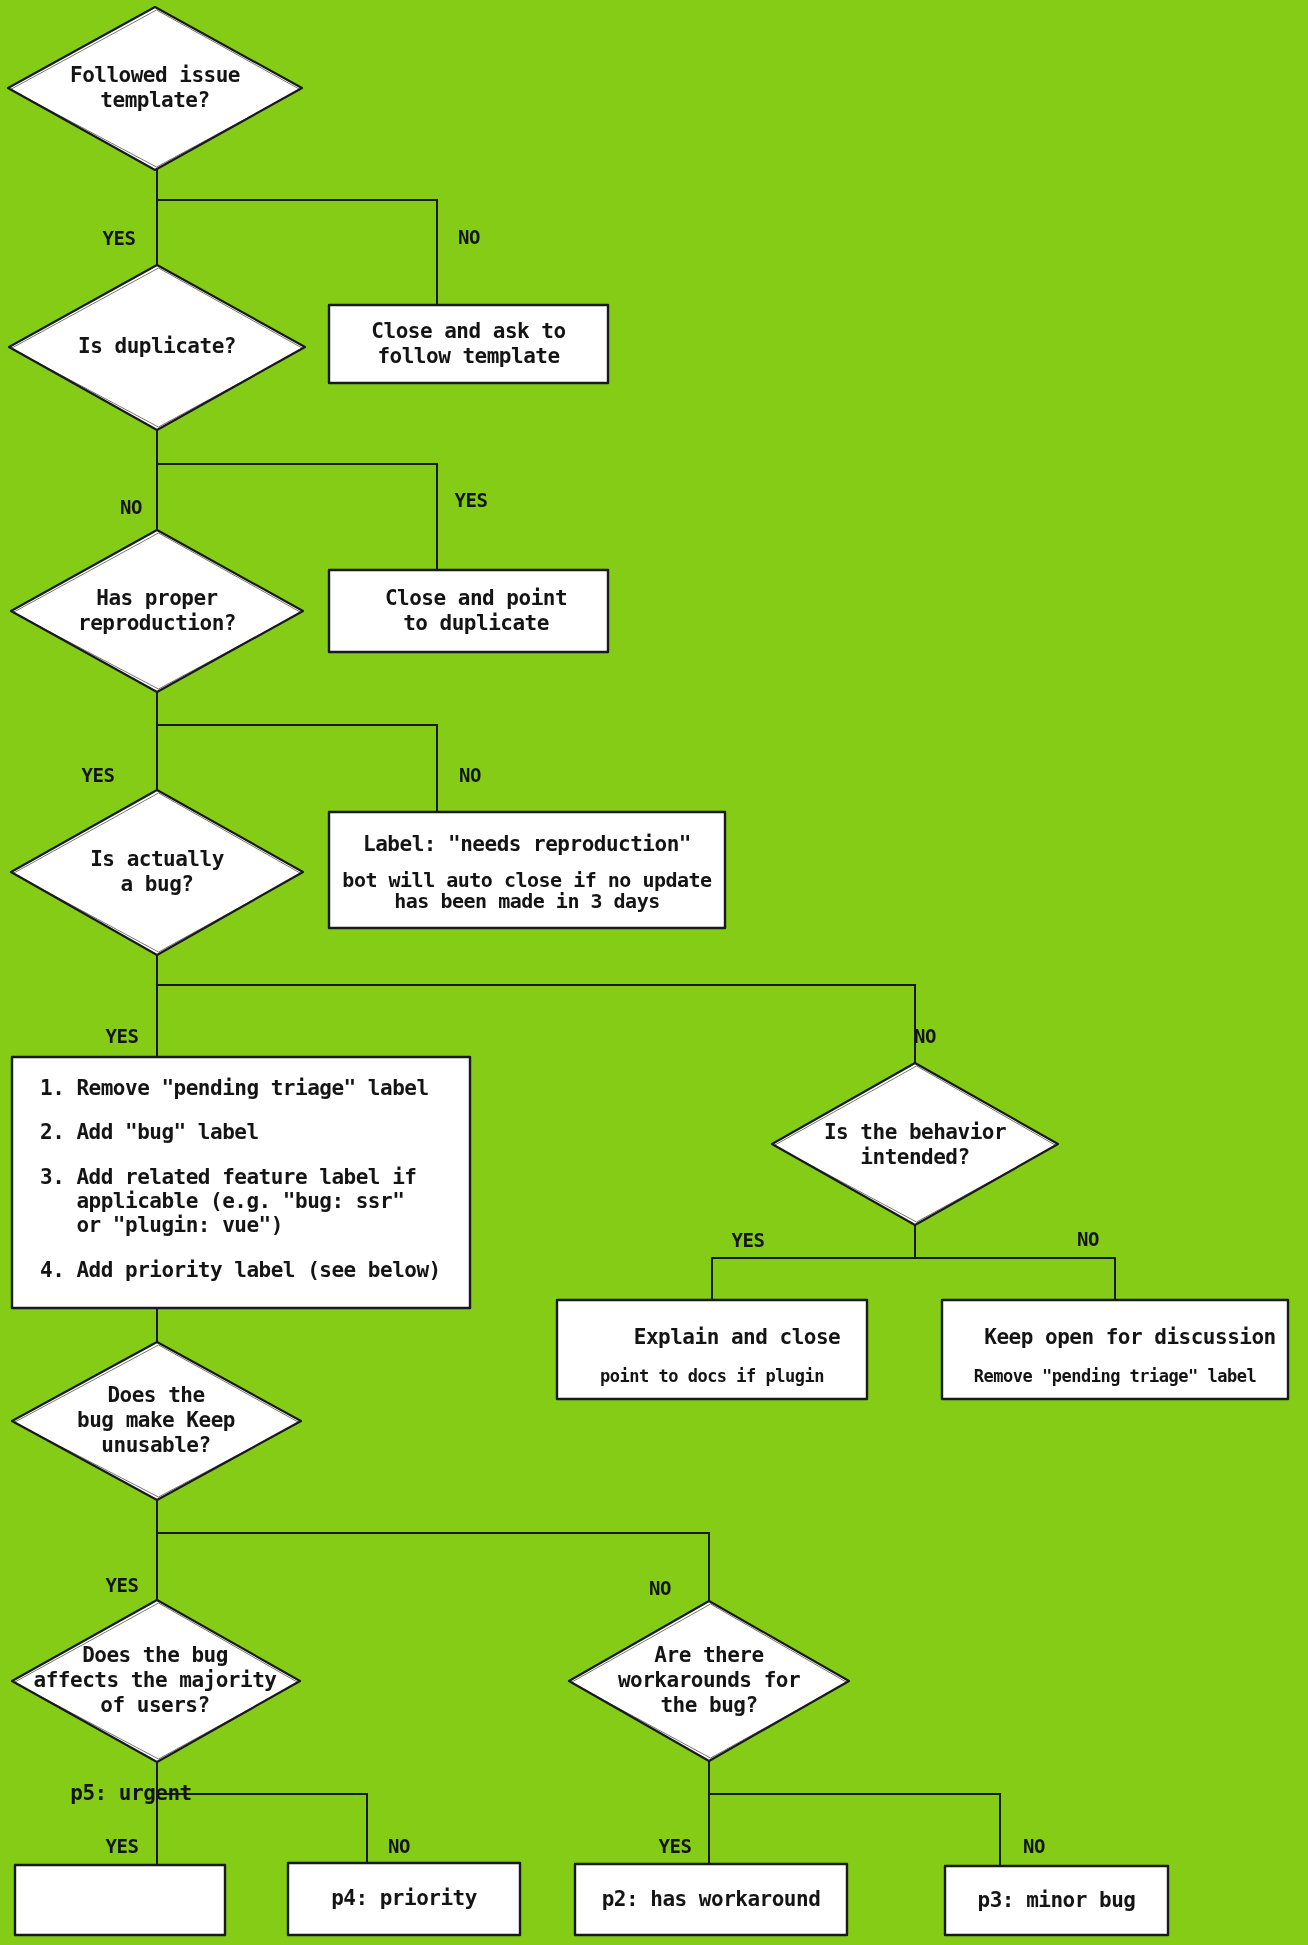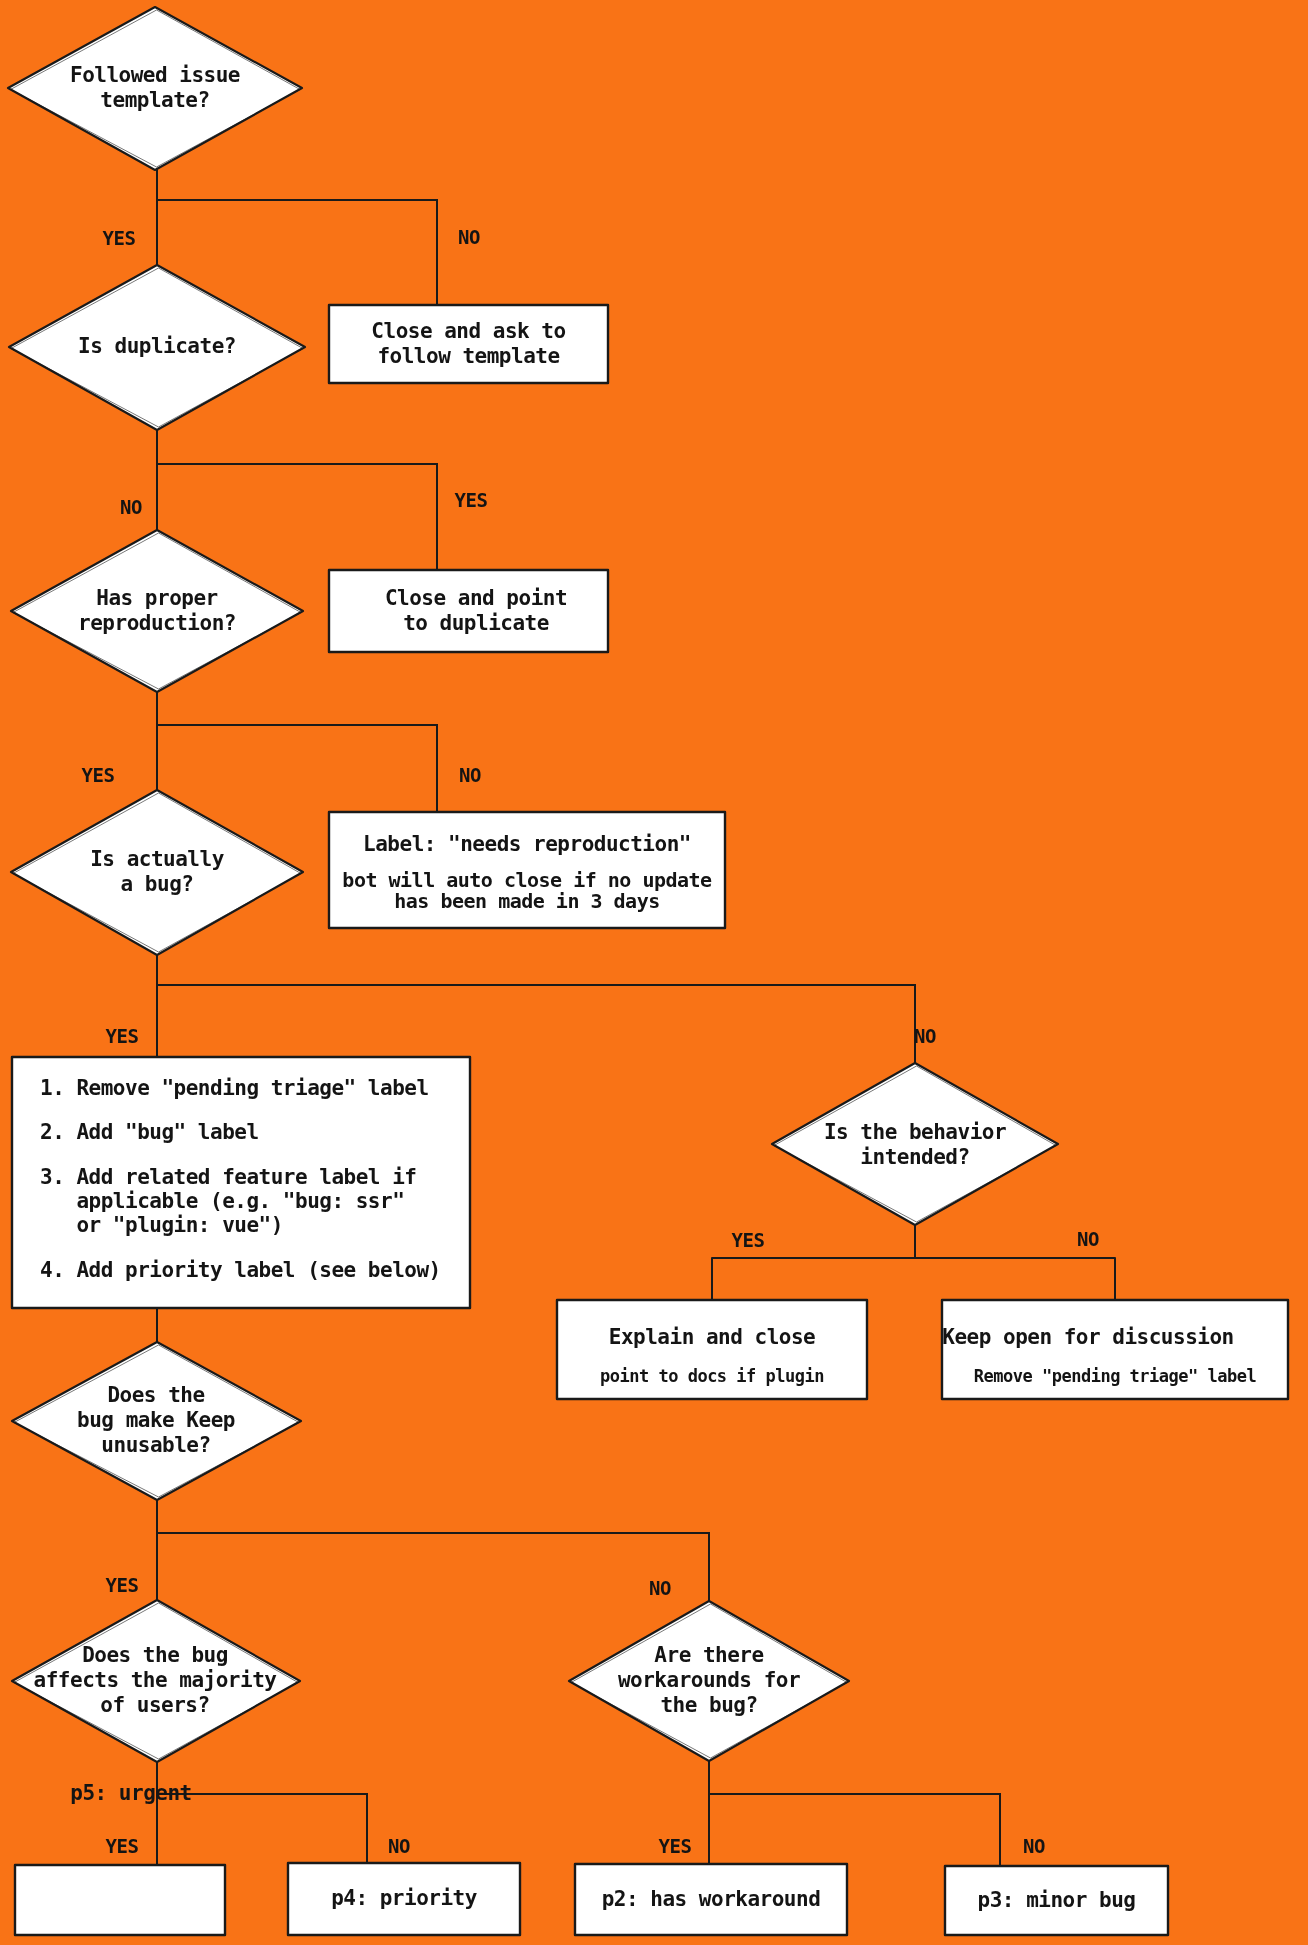--- a/index.html
+++ b/index.html
@@ -1,20 +1,20 @@
 <!DOCTYPE html>
 <html><head>
 <meta charset="utf-8">
 <style>
   html, body { margin: 0; padding: 0; background: #ffffff; }
   #canvas {
     position: relative;
     width: 1308px;
     height: 1945px;
-    background: #f97316;
+    background: #84cc16;
     font-family: "DejaVu Sans Mono", "Liberation Mono", monospace;
     color: #111111;
     overflow: hidden;
   }
   #wires { position: absolute; left: 0; top: 0; }
   .txt {
     position: absolute;
     font-weight: bold;
     text-align: center;
     white-space: pre;
@@ -107,23 +107,23 @@
   <div class="txt note-text" style="left:329px; top:870px;  width:396px;">bot will auto close if no update
 has been made in 3 days</div>
 
   <div class="txt list-item" style="left:40px;  top:1076px; width:420px;">1. Remove "pending triage" label</div>
   <div class="txt list-item" style="left:40px;  top:1120px; width:420px;">2. Add "bug" label</div>
   <div class="txt list-item" style="left:40px;  top:1165px; width:420px;">3. Add related feature label if
    applicable (e.g. "bug: ssr"
    or "plugin: vue")</div>
   <div class="txt list-item" style="left:40px;  top:1258px; width:420px;">4. Add priority label (see below)</div>
 
-  <div class="txt node-text" style="left:557px; top:1325px; width:310px;">Explain and close</div>
+  <div class="txt node-text" style="left:582px; top:1325px; width:310px;">Explain and close</div>
   <div class="txt note-text" style="left:557px; top:1366px; width:310px; font-size:17px;">point to docs if plugin</div>
-  <div class="txt node-text" style="left:942px; top:1325px; width:292px;">Keep open for discussion</div>
+  <div class="txt node-text" style="left:984px; top:1325px; width:292px;">Keep open for discussion</div>
   <div class="txt note-text" style="left:942px; top:1366px; width:346px; font-size:17px;">Remove "pending triage" label</div>
 
   <div class="txt node-text" style="left:15px;  top:1781px; width:232px;">p5: urgent</div>
   <div class="txt node-text" style="left:288px; top:1886px; width:232px;">p4: priority</div>
   <div class="txt node-text" style="left:575px; top:1887px; width:272px;">p2: has workaround</div>
   <div class="txt node-text" style="left:945px; top:1888px; width:223px;">p3: minor bug</div>
 
   <div class="txt edge-label" style="left:89px;  top:227px;  width:60px;">YES</div>
   <div class="txt edge-label" style="left:439px; top:226px;  width:60px;">NO</div>
   <div class="txt edge-label" style="left:101px; top:496px;  width:60px;">NO</div>

